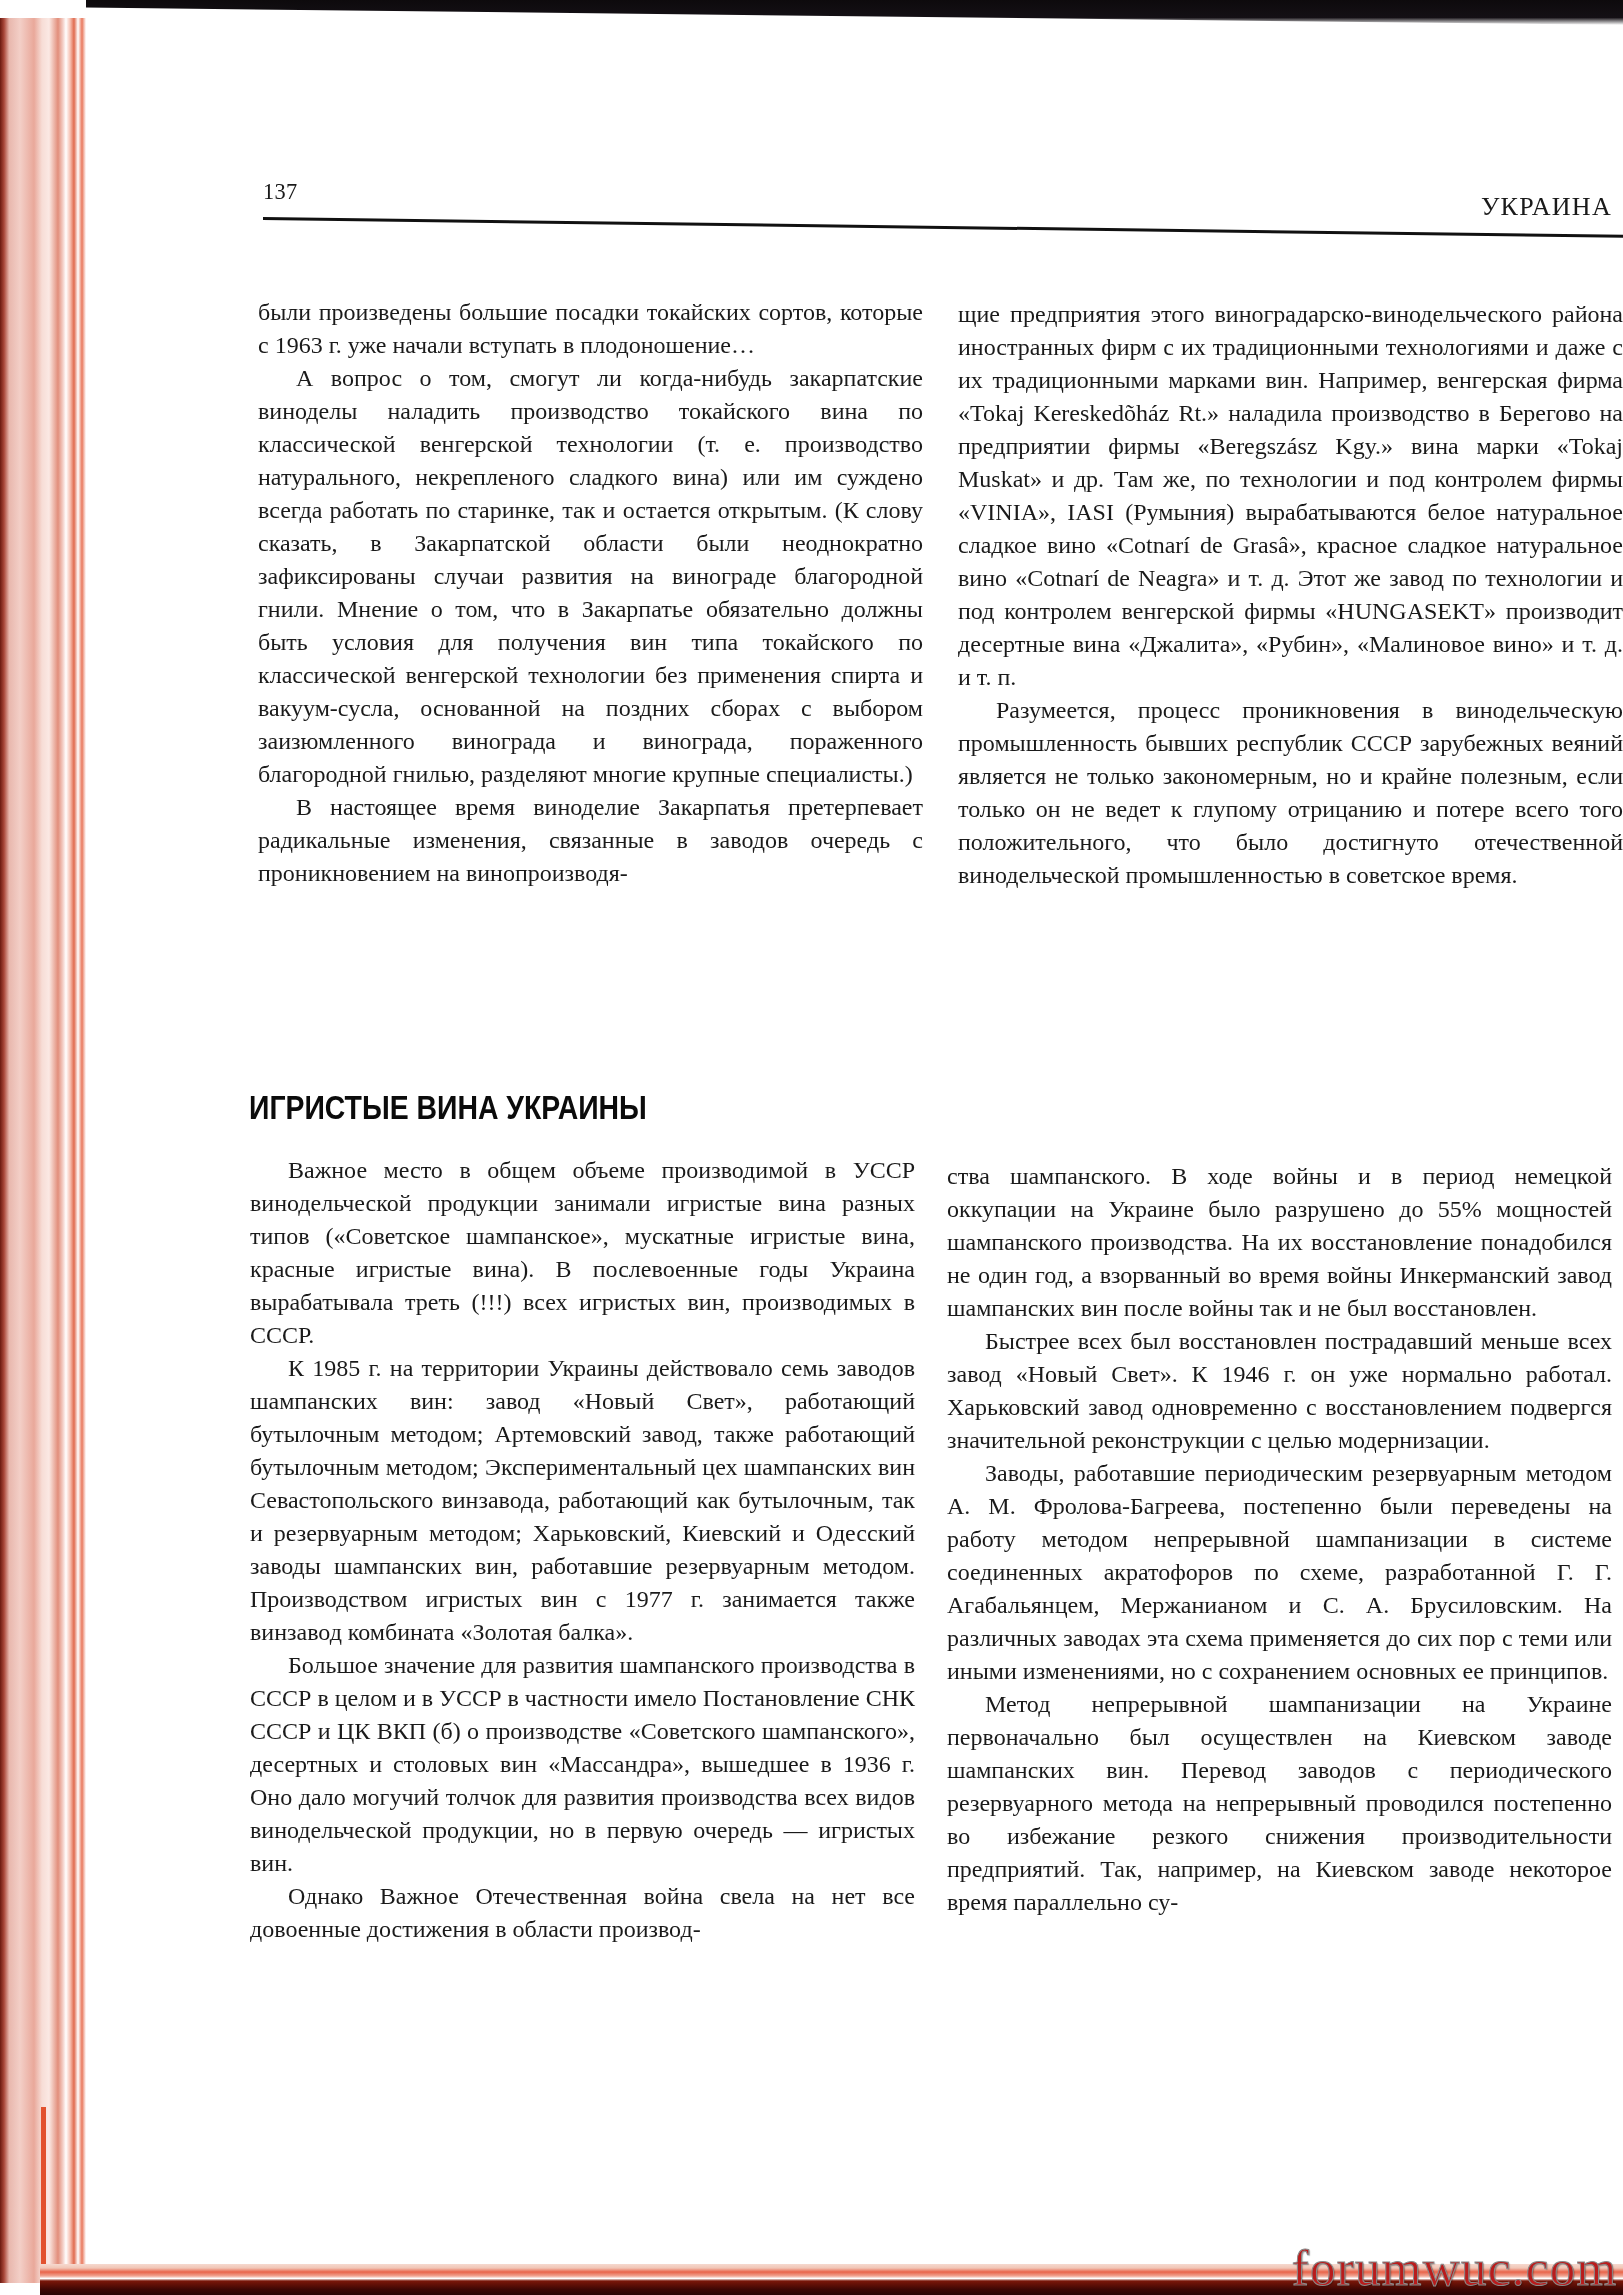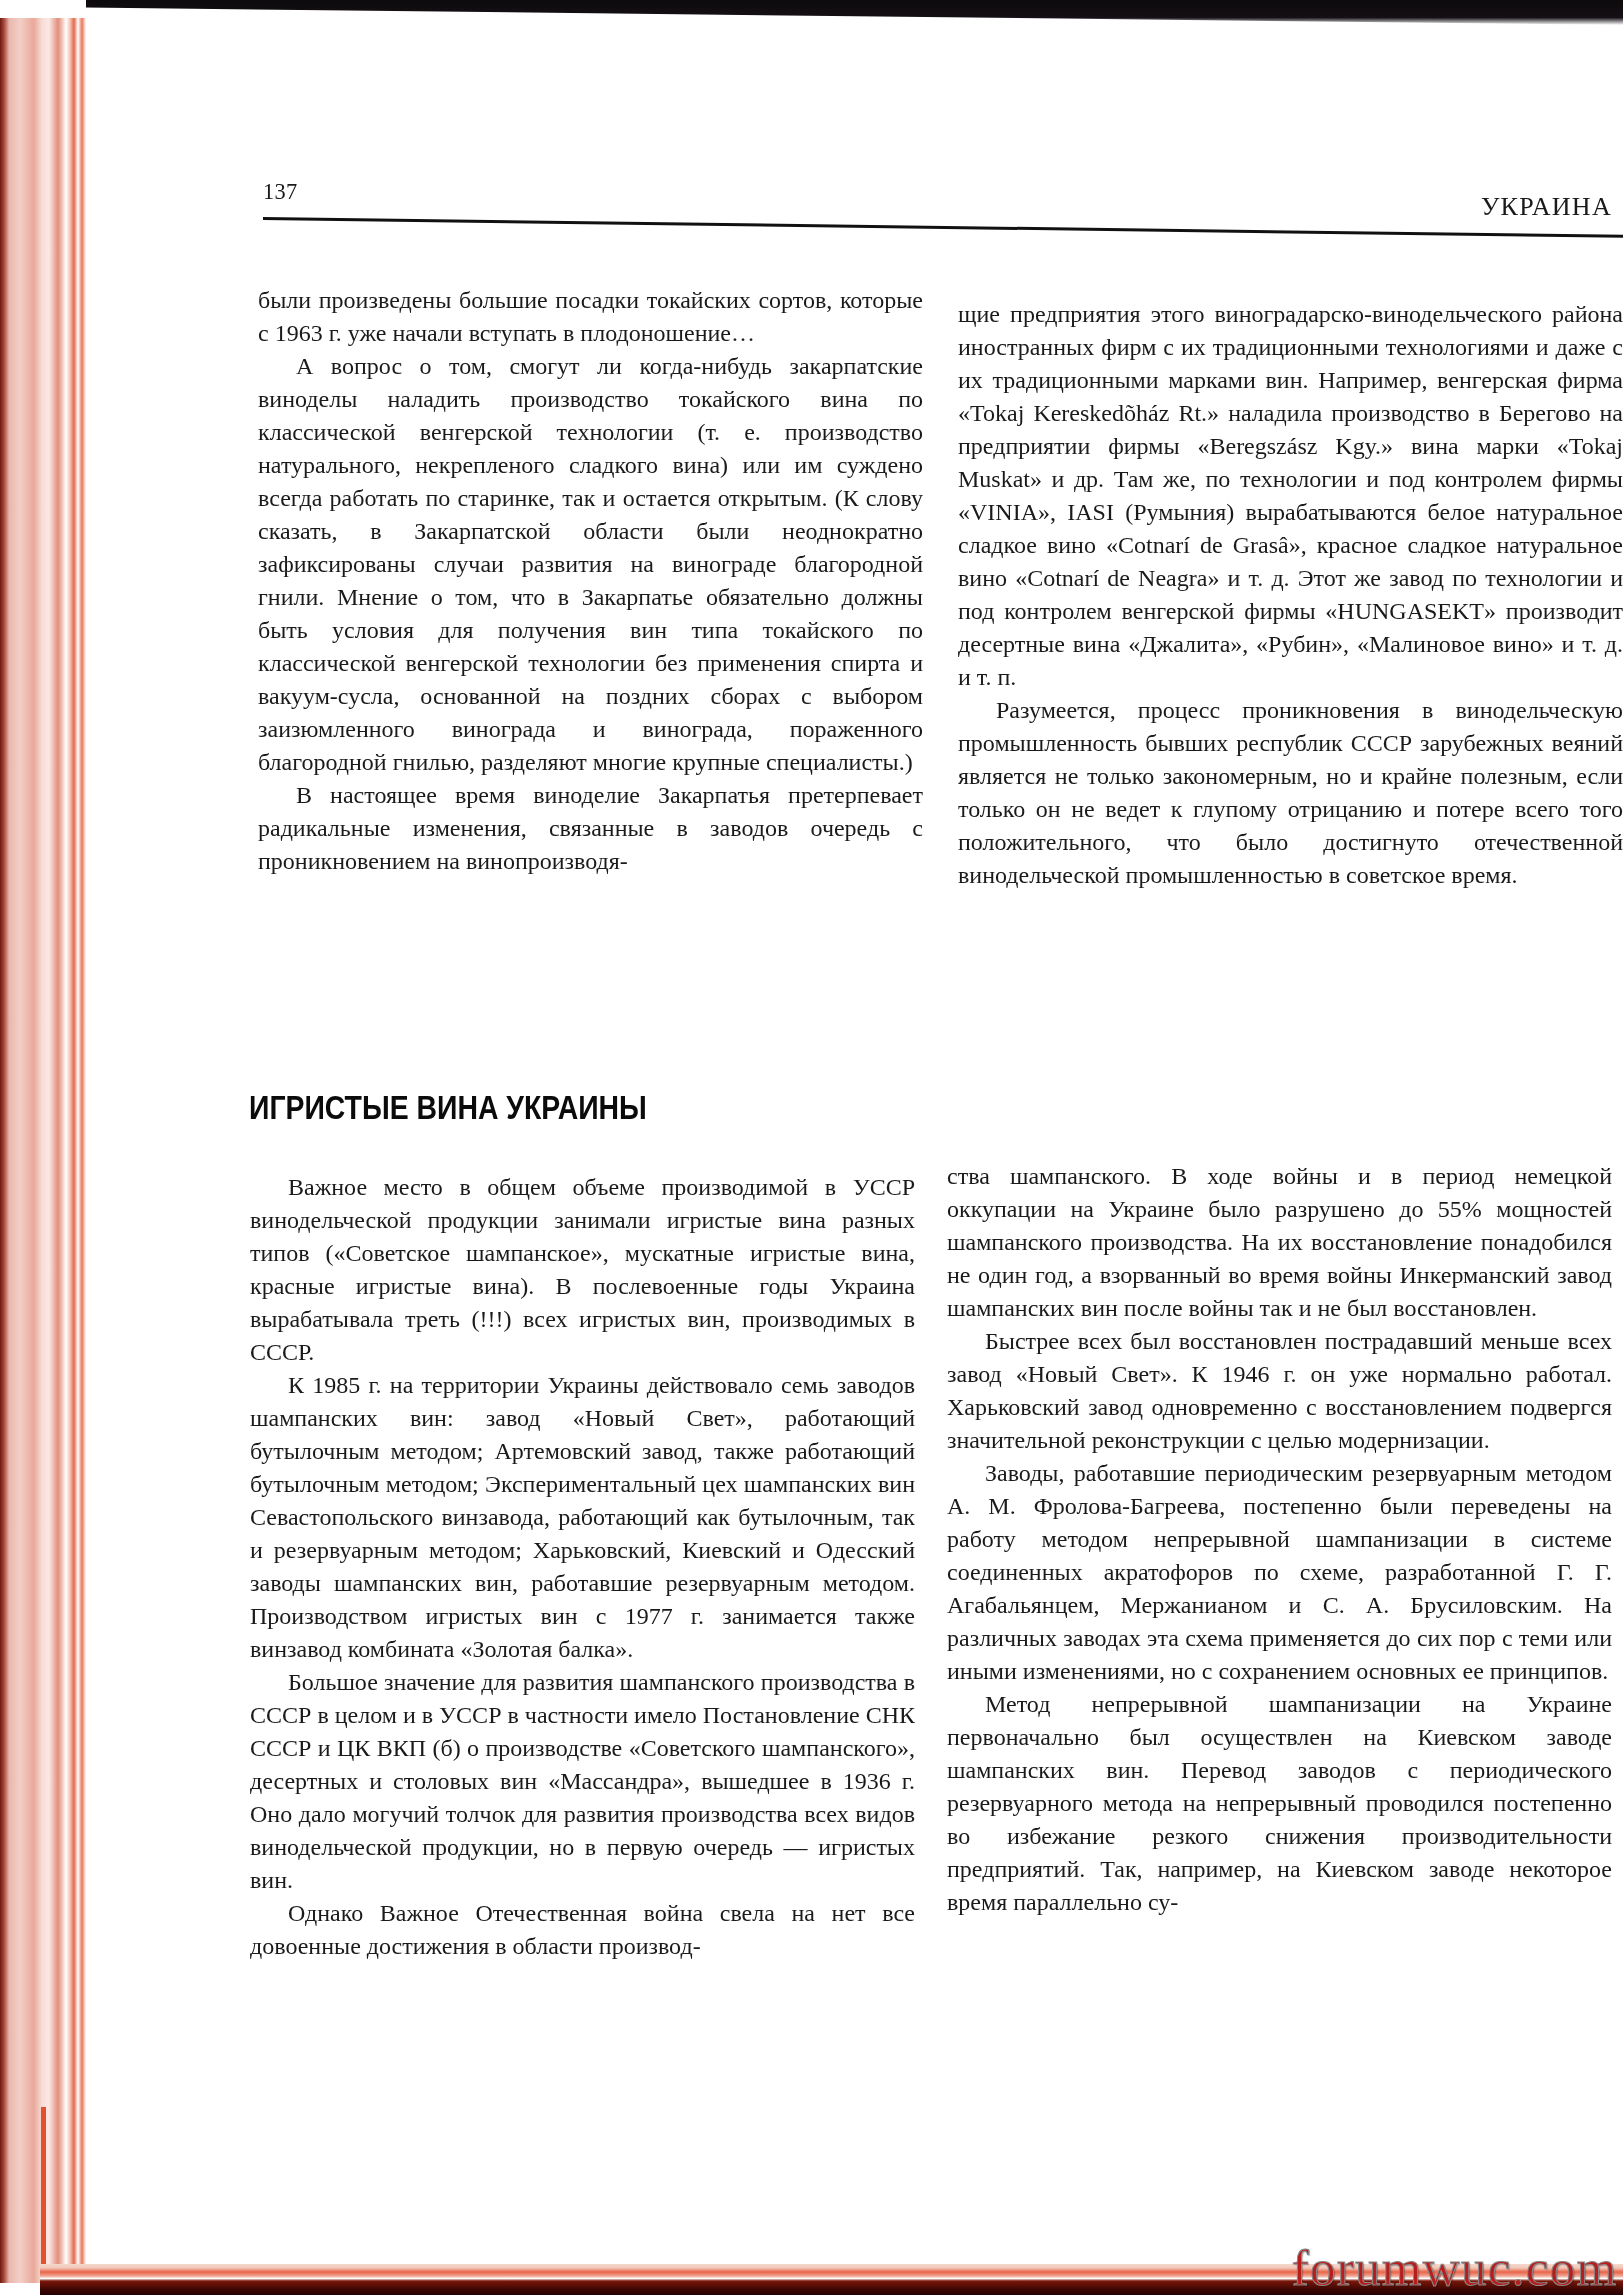--- a/index.html
+++ b/index.html
@@ -94,23 +94,23 @@
       text-align: justify;
       hyphens: manual;
     }
     .col p {
       margin: 0;
       text-indent: 0;
     }
     .col p.indent {
       text-indent: 38px;
     }
-    .col-1 { left: 258px; top: 284px; width: 665px; }
+    .col-1 { left: 258px; top: 296px; width: 665px; }
     .col-2 { left: 958px; top: 298px; width: 665px; }
-    .col-3 { left: 250px; top: 1154px; width: 665px; margin-top: 17px; }
+    .col-3 { left: 250px; top: 1154px; width: 665px; }
     .col-4 { left: 947px; top: 1160px; width: 665px; }
 
     .section-heading {
       position: absolute;
       left: 249px;
       top: 1088px;
       font-family: "Liberation Sans Narrow", "Liberation Sans", sans-serif;
       font-weight: bold;
       font-size: 33px;
       line-height: 40px;

